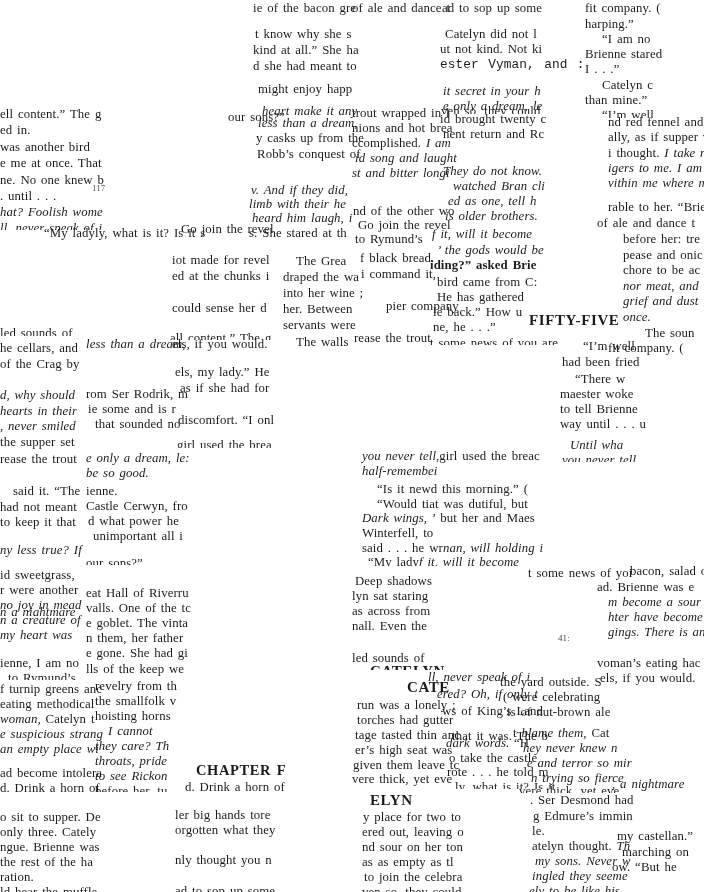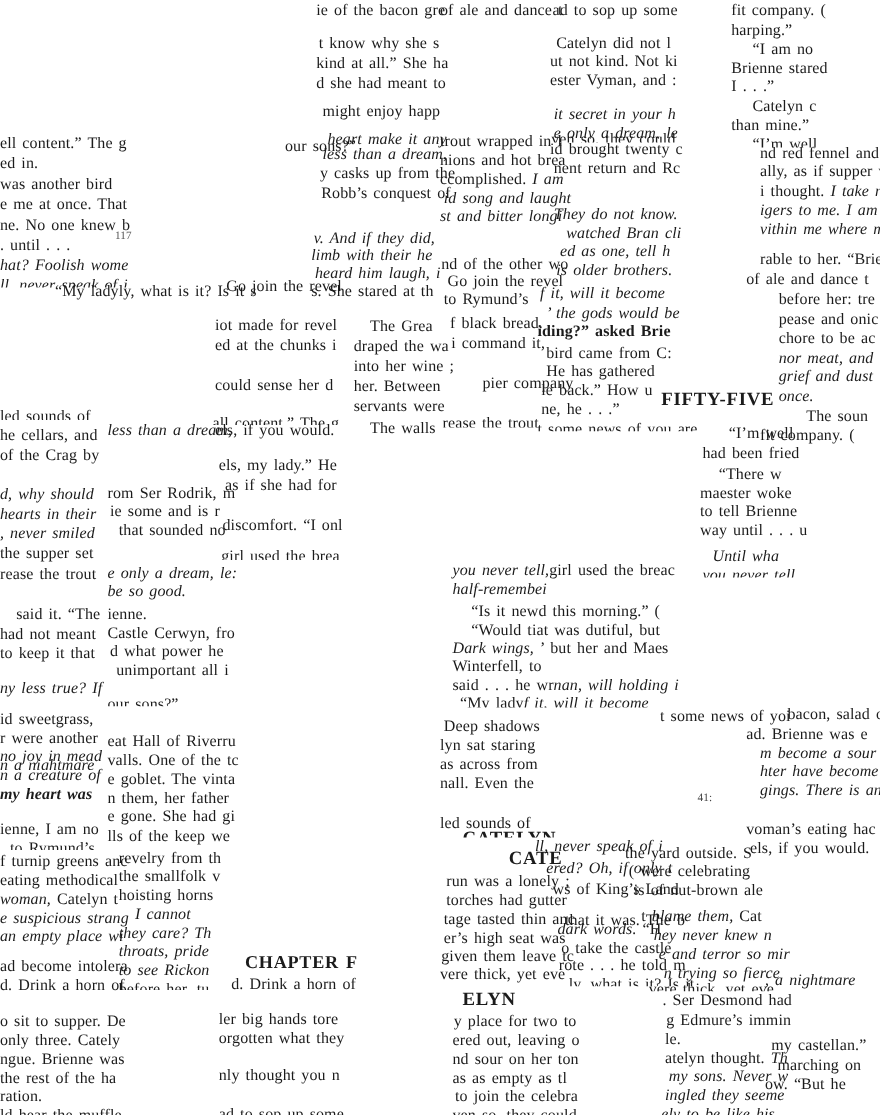--- a/index.html
+++ b/index.html
@@ -92,21 +92,21 @@
       <div class="line" style="left: 355px; top: 151px;"><span class="i">id song and laught</span></div>
       <div class="line" style="left: 352px; top: 166px;"><span class="i">st and bitter longi</span></div>
       <div class="line" style="left: 353px; top: 204px;"><span class="n">nd of the other wo</span></div>
       <div class="line" style="left: 358px; top: 218px;"><span class="n">Go join the revel</span></div>
       <div class="line" style="left: 355px; top: 232px;"><span class="n">to Rymund’s</span></div>
     </div>
     <div>
       <div class="line" style="left: 442px; top: 1px;"><span class="n">ad to sop up some</span></div>
       <div class="line" style="left: 445px; top: 27px;"><span class="n">Catelyn  did  not  l</span></div>
       <div class="line" style="left: 440px; top: 42px;"><span class="n">ut not kind. Not ki</span></div>
-      <div class="line" style="left: 440px; top: 57px;"><span class="n">ester Vyman, and :</span></div>
+      <div class="line" style="left: 440px; top: 57px; font-family: Liberation Mono, monospace;"><span class="n">ester Vyman, and :</span></div>
       <div class="line" style="left: 443px; top: 84px;"><span class="i">it secret in your h</span></div>
       <div class="line" style="left: 443px; top: 99px; height: 12px; overflow: hidden;"><span class="i">e only a dream, le</span></div>
       <div class="line" style="left: 441px; top: 104px; height: 10px; overflow: hidden;"><span class="n">ven so, they could</span></div>
       <div class="line" style="left: 440px; top: 112px;"><span class="n">id brought twenty c</span></div>
       <div class="line" style="left: 443px; top: 127px;"><span class="n">nent return and Rc</span></div>
       <div class="line" style="left: 443px; top: 164px;"><span class="i">They do not know.</span></div>
       <div class="line" style="left: 453px; top: 179px;"><span class="i">watched Bran cli</span></div>
       <div class="line" style="left: 448px; top: 194px;"><span class="i">ed as one, tell h</span></div>
       <div class="line" style="left: 445px; top: 209px;"><span class="i">is  older  brothers.</span></div>
     </div>
@@ -251,21 +251,21 @@
       <div class="line" style="left: 0px; top: 452px;"><span class="n">rease the trout</span></div>
       <div class="line" style="left: 13px; top: 484px;"><span class="n">said it. “The</span></div>
       <div class="line" style="left: 0px; top: 500px;"><span class="n">had not meant</span></div>
       <div class="line" style="left: 0px; top: 515px;"><span class="n">to keep it that</span></div>
       <div class="line" style="left: 0px; top: 543px;"><span class="i">ny less true? If</span></div>
       <div class="line" style="left: 0px; top: 557px; height: 11px; overflow: hidden; margin-top: 48px;"><span class="i">n a nightmare</span></div>
       <div class="line" style="left: 0px; top: 568px;"><span class="n">id sweetgrass,</span></div>
       <div class="line" style="left: 0px; top: 583px;"><span class="n">r were another</span></div>
       <div class="line" style="left: 0px; top: 598px;"><span class="i">no joy in mead</span></div>
       <div class="line" style="left: 0px; top: 613px;"><span class="i">n a creature of</span></div>
-      <div class="line" style="left: 0px; top: 628px; font-weight: bold;"><span class="i">my heart was</span></div>
+      <div class="line" style="left: 0px; top: 628px;"><span class="i">my heart was</span></div>
       <div class="line" style="left: 0px; top: 656px;"><span class="n">ienne, I am no</span></div>
       <div class="line" style="left: 8px; top: 671px; height: 9px; overflow: hidden;"><span class="n">to Rymund’s</span></div>
       <div class="line" style="left: 0px; top: 682px;"><span class="n">f turnip greens anc</span></div>
       <div class="line" style="left: 0px; top: 697px;"><span class="n">eating methodical</span></div>
       <div class="line" style="left: 0px; top: 712px;"><span class="i">woman,</span><span class="n"> Catelyn t</span></div>
       <div class="line" style="left: 0px; top: 727px;"><span class="i">e suspicious strang</span></div>
       <div class="line" style="left: 0px; top: 742px;"><span class="i">an empty place wi</span></div>
       <div class="line" style="left: 0px; top: 766px;"><span class="n">ad become intolera</span></div>
       <div class="line" style="left: 0px; top: 781px;"><span class="n">d. Drink a horn of</span></div>
       <div class="line" style="left: 0px; top: 810px;"><span class="n">o sit to supper. De</span></div>

